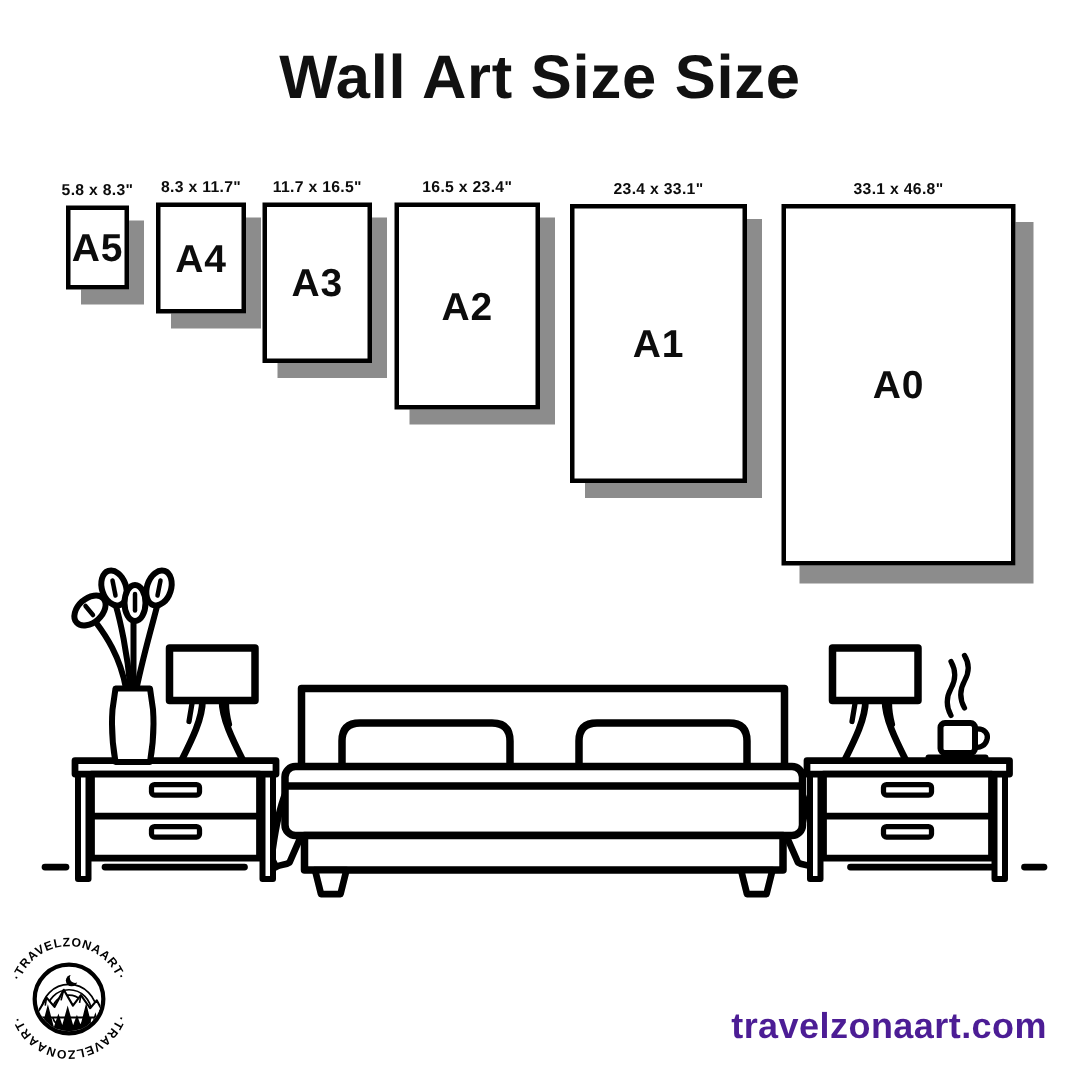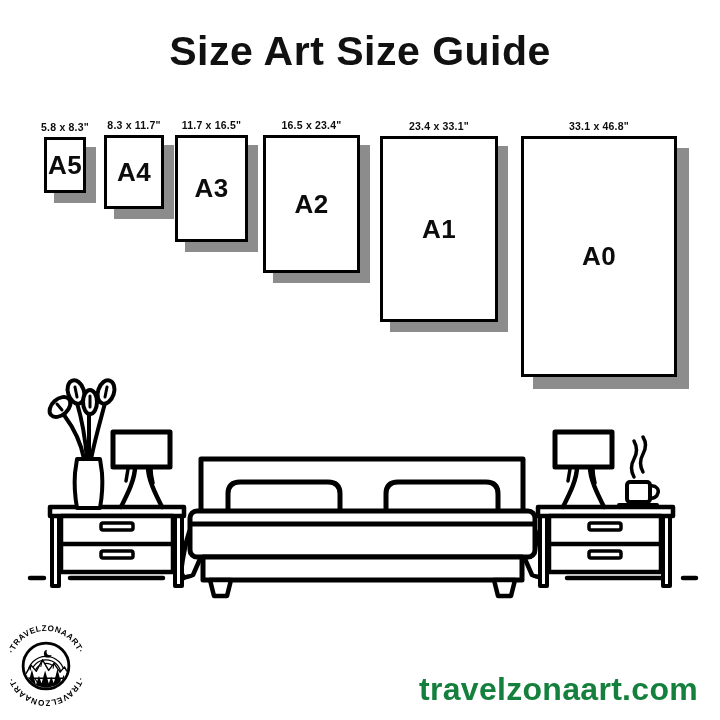--- a/index.html
+++ b/index.html
@@ -29,27 +29,27 @@
   .frame-a5{left:44px;top:137px;width:42px;height:56px;}
   .frame-a4{left:104px;top:135px;width:60px;height:74px;}
   .frame-a3{left:175px;top:135px;width:73px;height:107px;}
   .frame-a2{left:263px;top:135px;width:97px;height:138px;}
   .frame-a1{left:380px;top:136px;width:118px;height:186px;}
   .frame-a0{left:521px;top:136px;width:156px;height:241px;box-shadow:12px 12px 0 #8c8c8c;}
   .scene{position:absolute;left:0;top:375px;width:720px;height:245px;}
   .logo{position:absolute;left:2px;top:622px;width:88px;height:88px;}
   .website{
     position:absolute;right:22px;top:671px;
-    font-size:32px;font-weight:800;color:#15803d;letter-spacing:0.3px;
+    font-size:24px;font-weight:800;color:#4c1d95;letter-spacing:0.3px;
   }
 </style>
 </head>
 <body>
 
-<div class="title">Size Art Size Guide</div>
+<div class="title">Wall Art Size Size</div>
 
 <div class="frame frame-a5">
   <span class="size-label">5.8 x 8.3"</span>
   <span class="frame-letter">A5</span>
 </div>
 <div class="frame frame-a4">
   <span class="size-label">8.3 x 11.7"</span>
   <span class="frame-letter">A4</span>
 </div>
 <div class="frame frame-a3">

